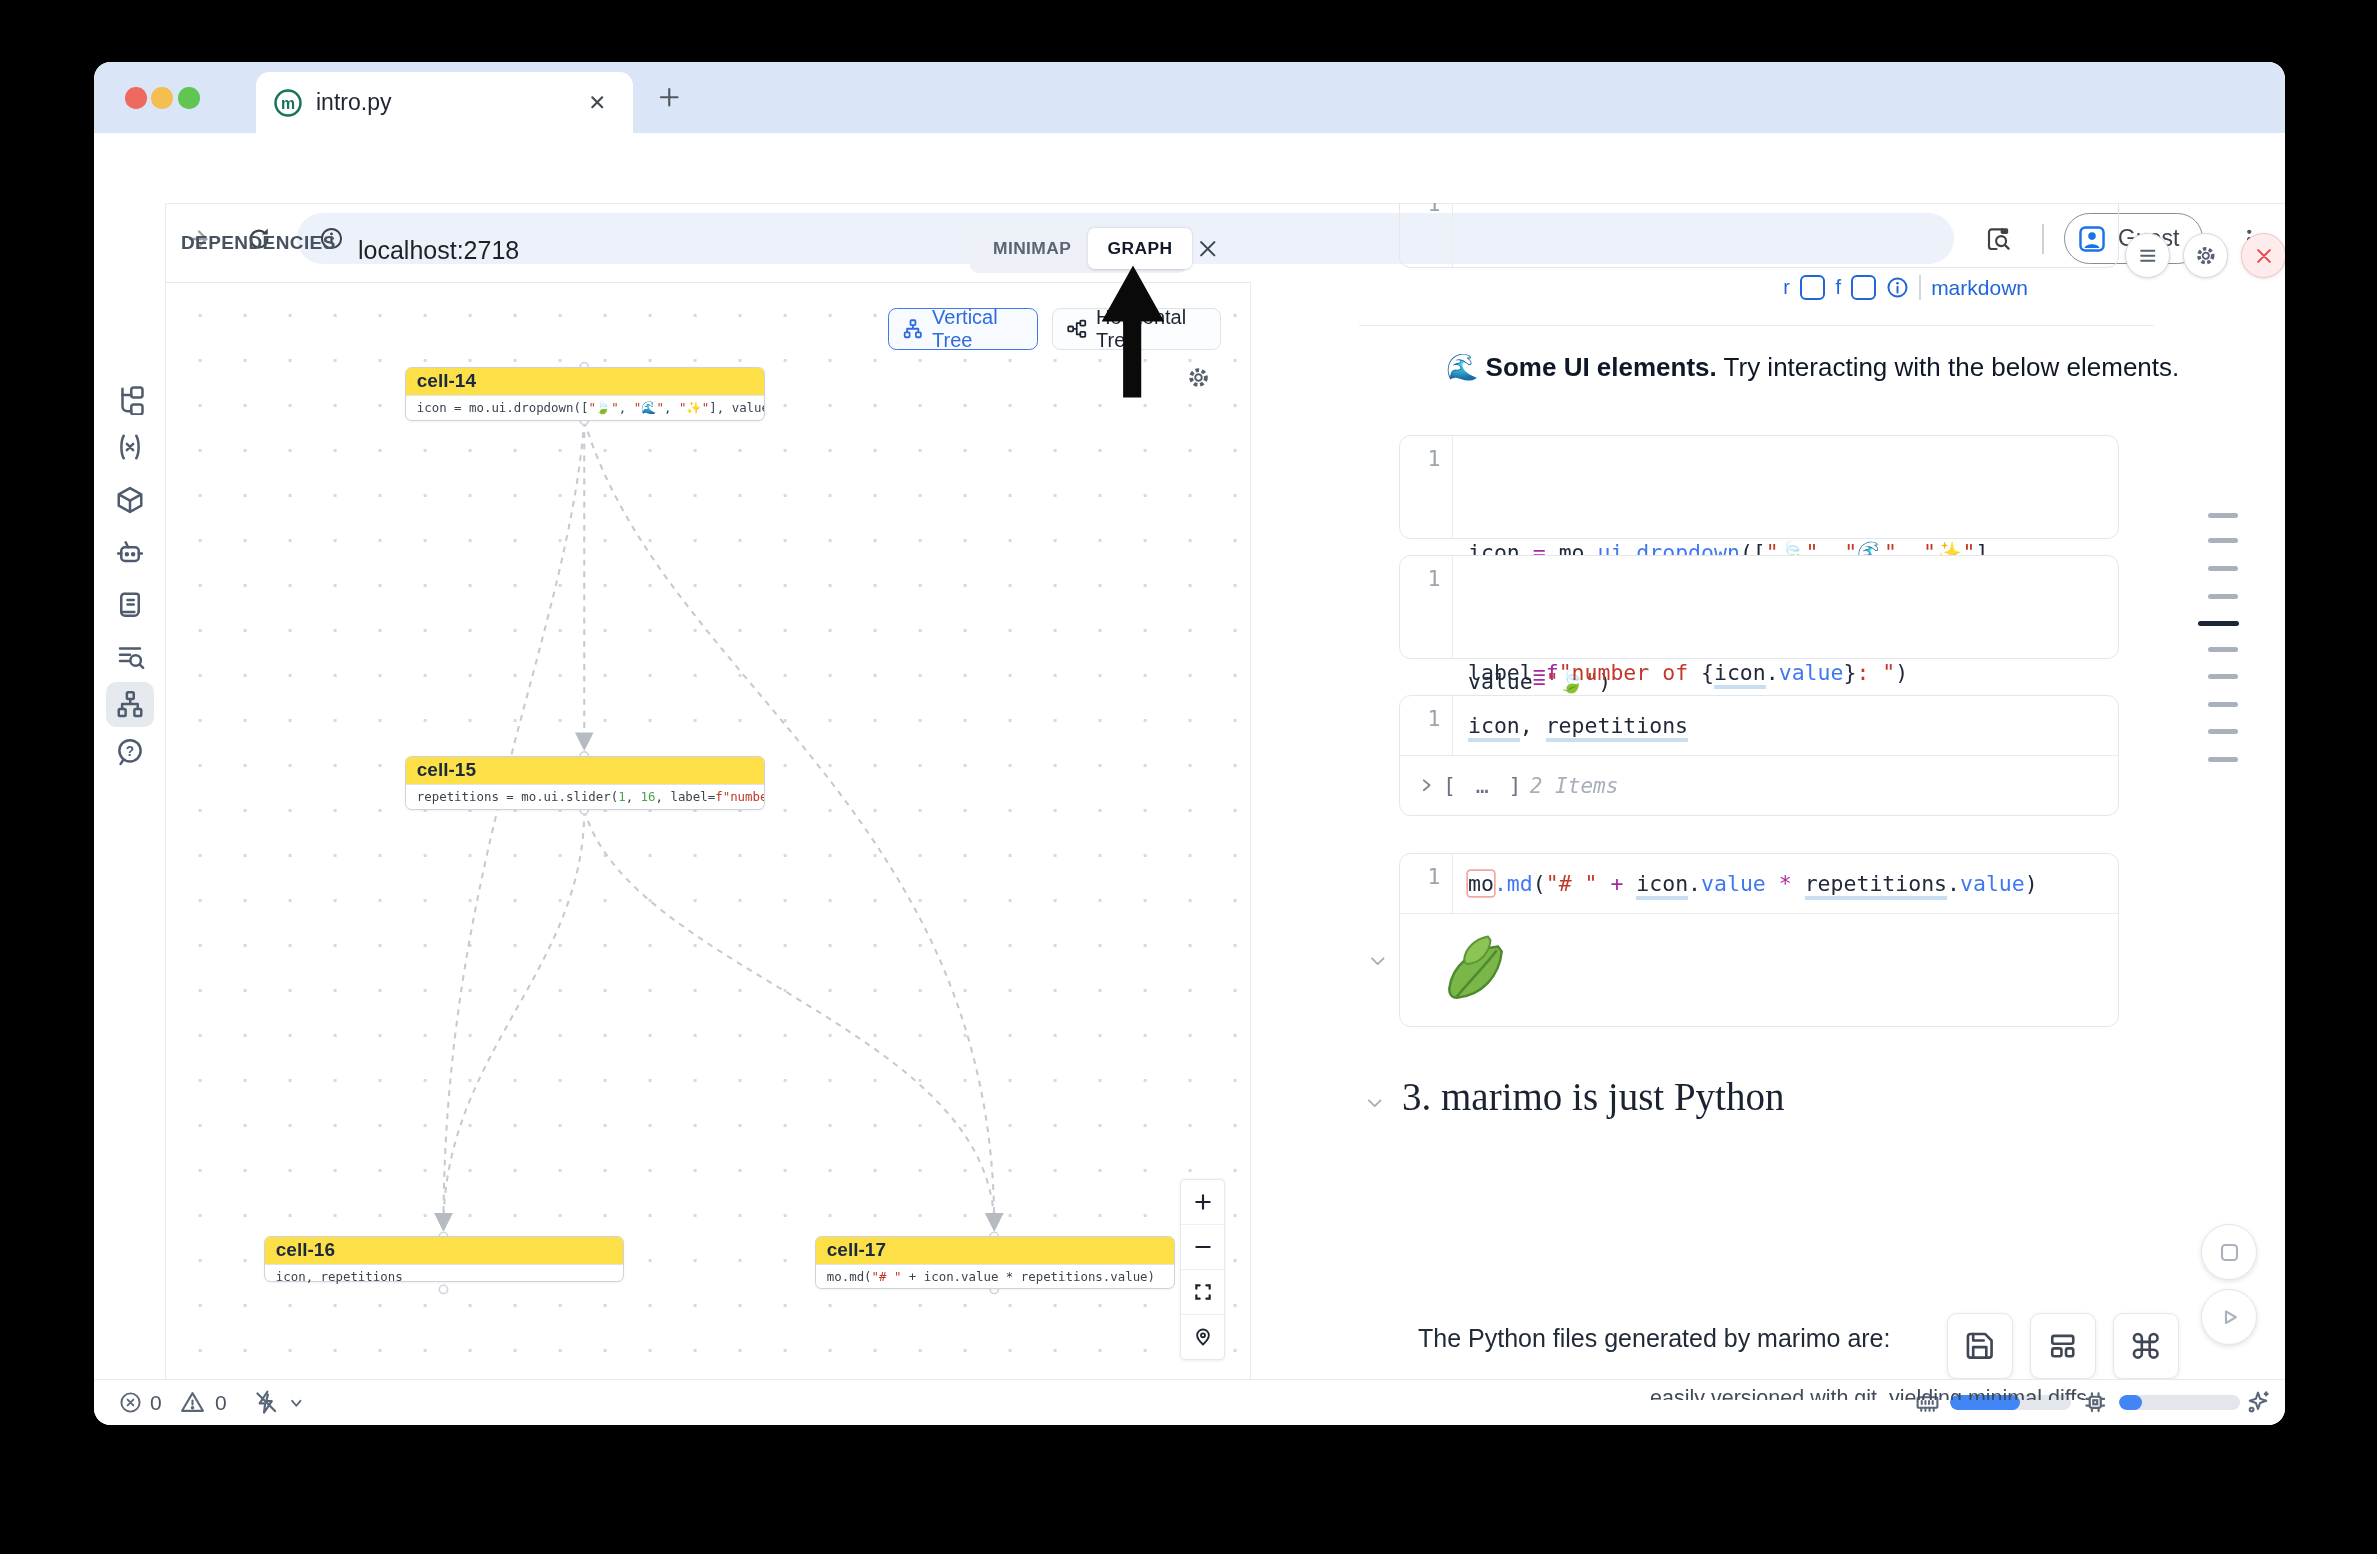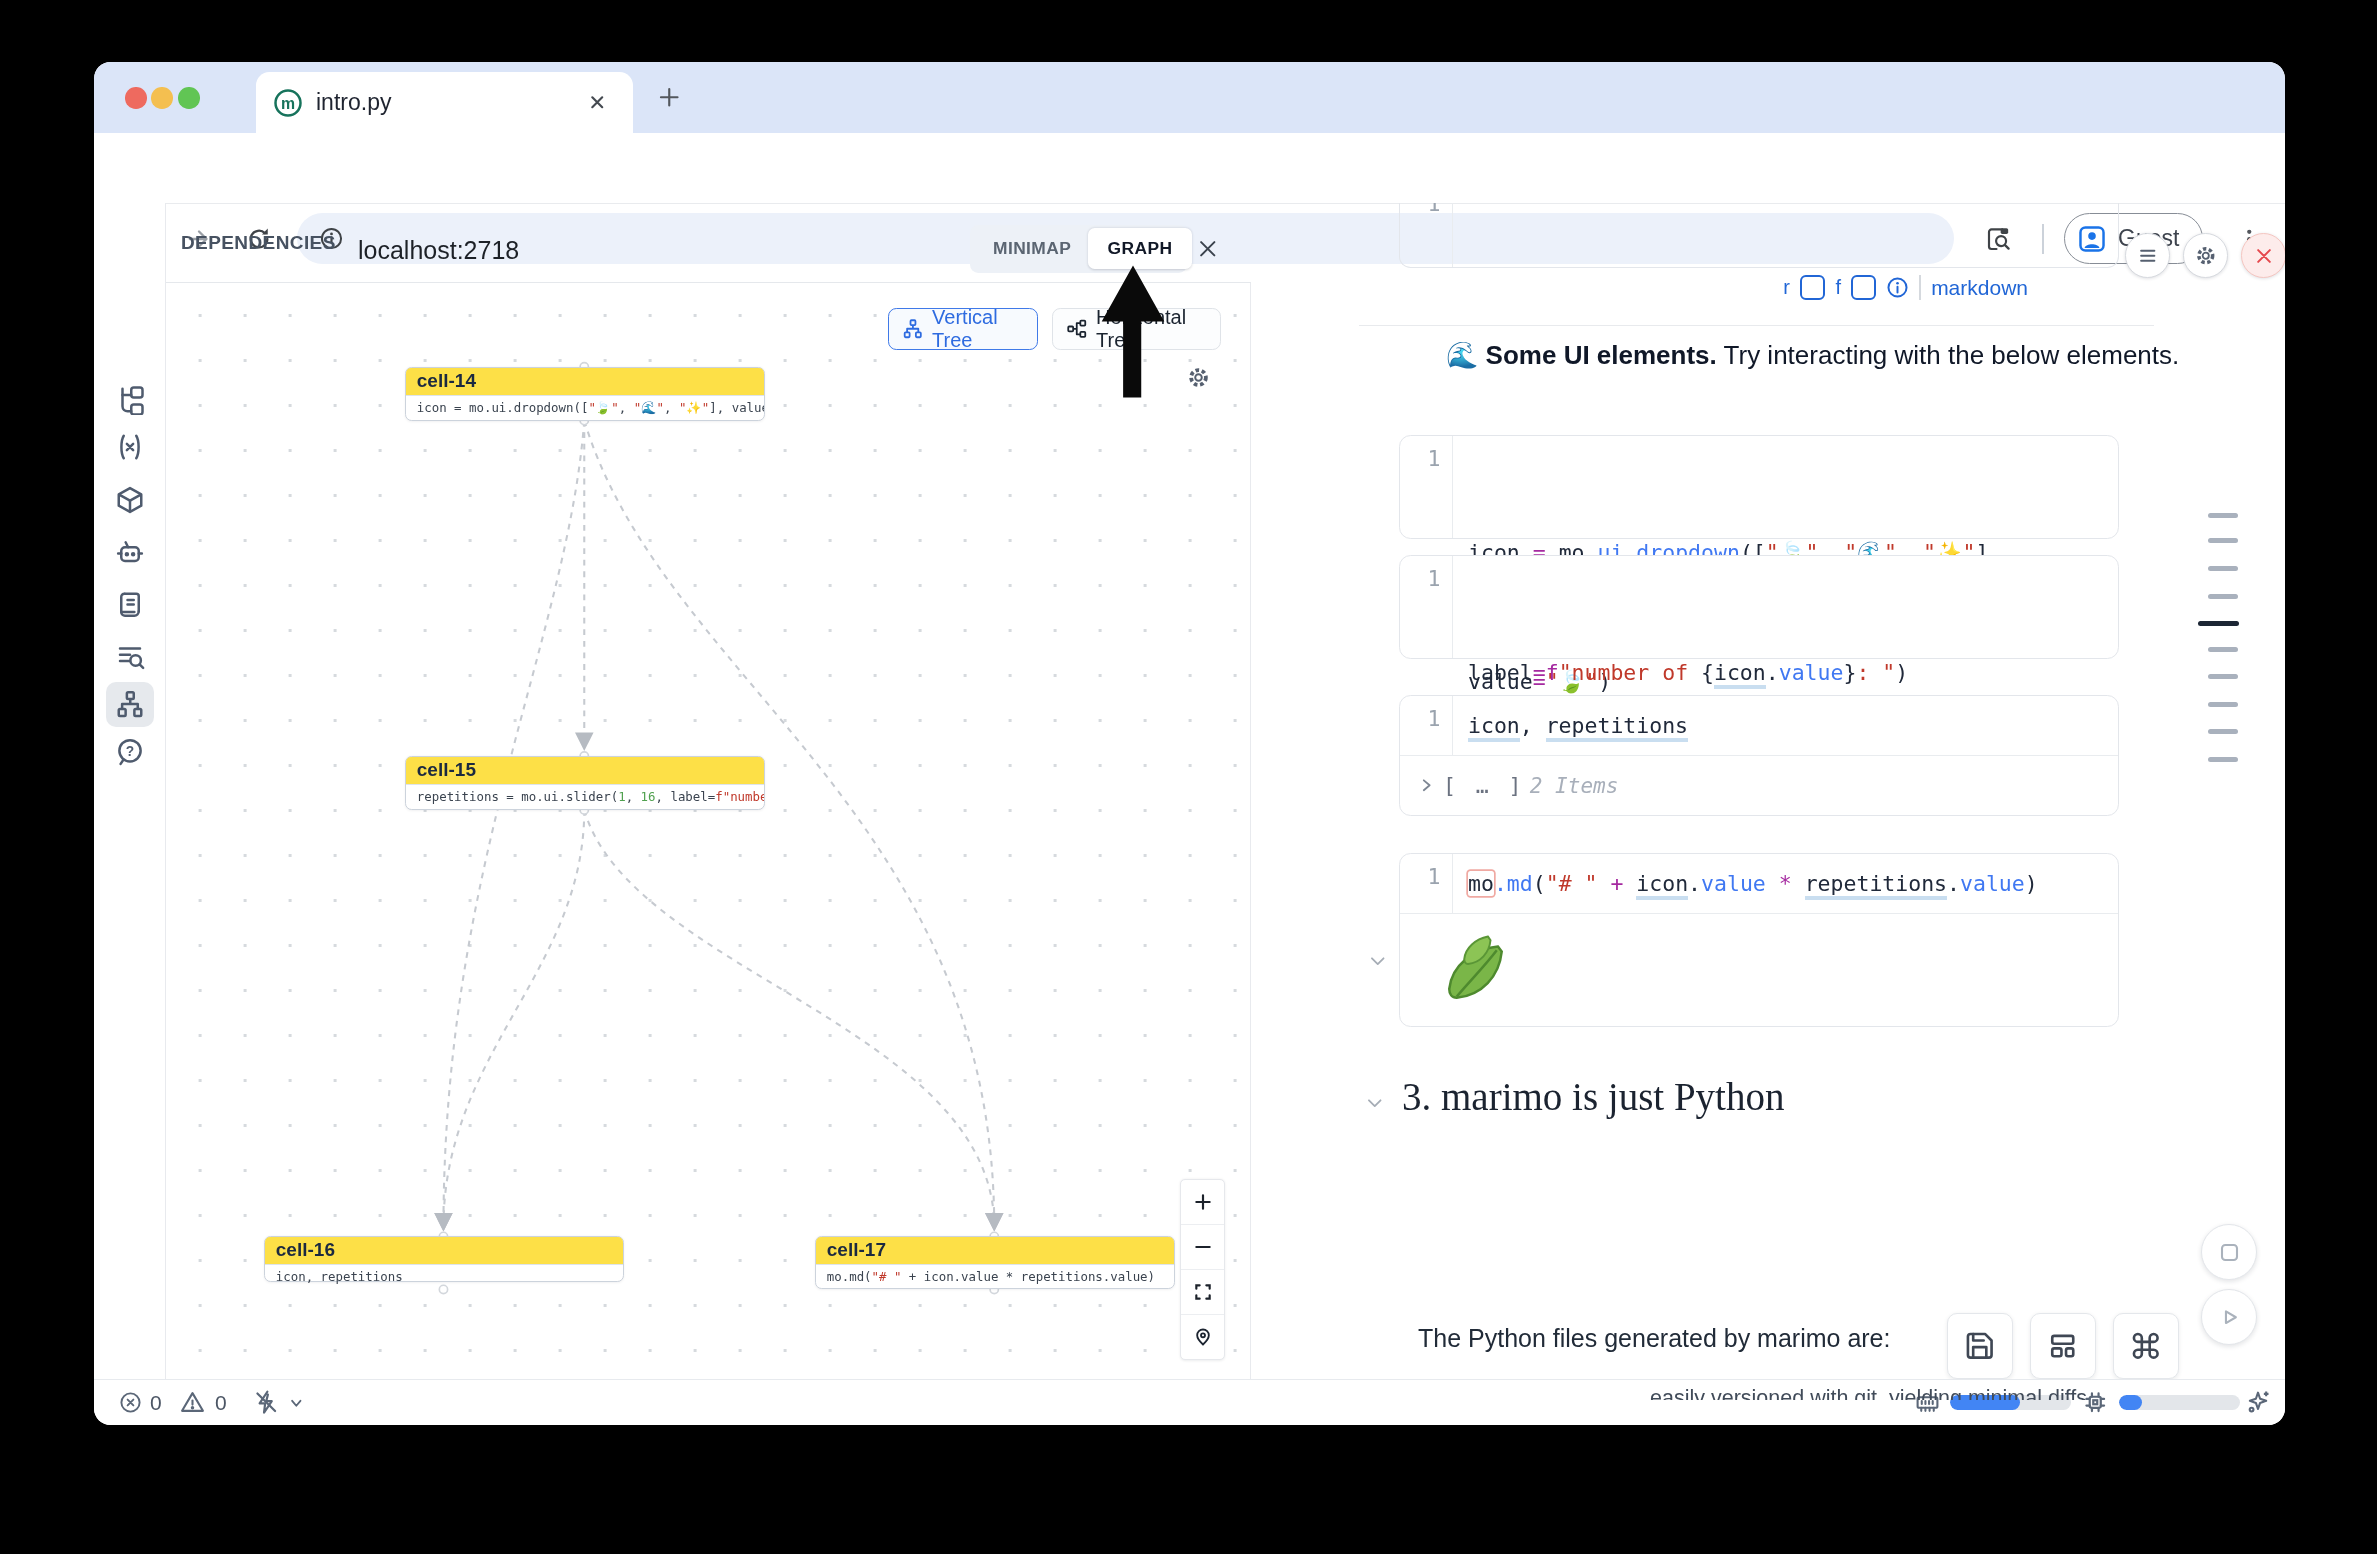--- a/index.html
+++ b/index.html
@@ -40,21 +40,21 @@
   .ncell{position:absolute;border:1.2px solid #e3e6eb;border-radius:11.6px;background:#fff;box-sizing:border-box;display:flex;}
   .numcol{width:53px;border-right:1.2px solid #e9ecef;color:#9aa3ae;font-size:21.5px;text-align:right;padding:10px 11.6px 0 0;box-sizing:border-box;font-family:"DejaVu Sans Mono",monospace;}
   .codecol{padding:9px 0 0 15px;font-size:21.5px;line-height:43px;color:#20293a;white-space:pre;font-family:"DejaVu Sans Mono",monospace;}
   .tk-p{color:#a529a0;} .tk-b{color:#4078f2;} .tk-g{color:#50a14f;} .tk-r{color:#c0392b;}
   .tk-u{border-bottom:4.1px solid #c9def0;} .tk-i{font-style:italic;} .tk-bold{font-weight:700;}
   .tk-box{box-shadow:0 0 0 1.7px #f0a9a2;border-radius:2.5px;}
   .mdfoot{display:flex;align-items:center;gap:10px;justify-content:flex-end;padding-right:91px;}
   .togletter{color:#2166d6;font-size:20px;}
   .togbox{width:21.5px;height:21.5px;border:2.1px solid #2166d6;border-radius:5.8px;}
   .mdlabel{color:#2166d6;font-size:21px;font-weight:500;}
-  .outtext{font-size:26px;color:#101828;}
+  .outtext{font-size:26px;color:#101828;margin-top:12px;}
   .serif-h{font-family:"Liberation Serif",serif;font-size:39px;color:#1b2330;}
   .para{font-size:25px;line-height:43px;color:#212b38;width:696px;}
   .sqbtn{position:absolute;width:66px;height:66px;border:1.2px solid #e4e7eb;border-radius:10px;background:#fff;box-shadow:0 1.7px 4.1px rgba(16,24,40,.08);display:flex;align-items:center;justify-content:center;box-sizing:border-box;}
   .circbtn{position:absolute;width:56px;height:56px;border:1.2px solid #e3e6ea;border-radius:50%;background:#fff;box-shadow:0 1.7px 5px rgba(16,24,40,.12);display:flex;align-items:center;justify-content:center;box-sizing:border-box;}
   .fab{position:absolute;width:45px;height:45px;border-radius:50%;background:#fff;border:1.2px solid #d7dadf;box-shadow:0 0.8px 3.3px rgba(16,24,40,.14);display:flex;align-items:center;justify-content:center;box-sizing:border-box;}
   .fab.red{background:#fdeceb;border-color:#f5c6c1;}
   .dash{position:absolute;width:30px;height:5px;border-radius:2.5px;background:#a9b1bd;}
   .dash.dark{width:41px;background:#1c2634;}
   
   .statusbar{left:0;top:1317px;width:2191px;height:46px;background:#fff;border-top:1.2px solid #e7eaee;box-sizing:border-box;}

